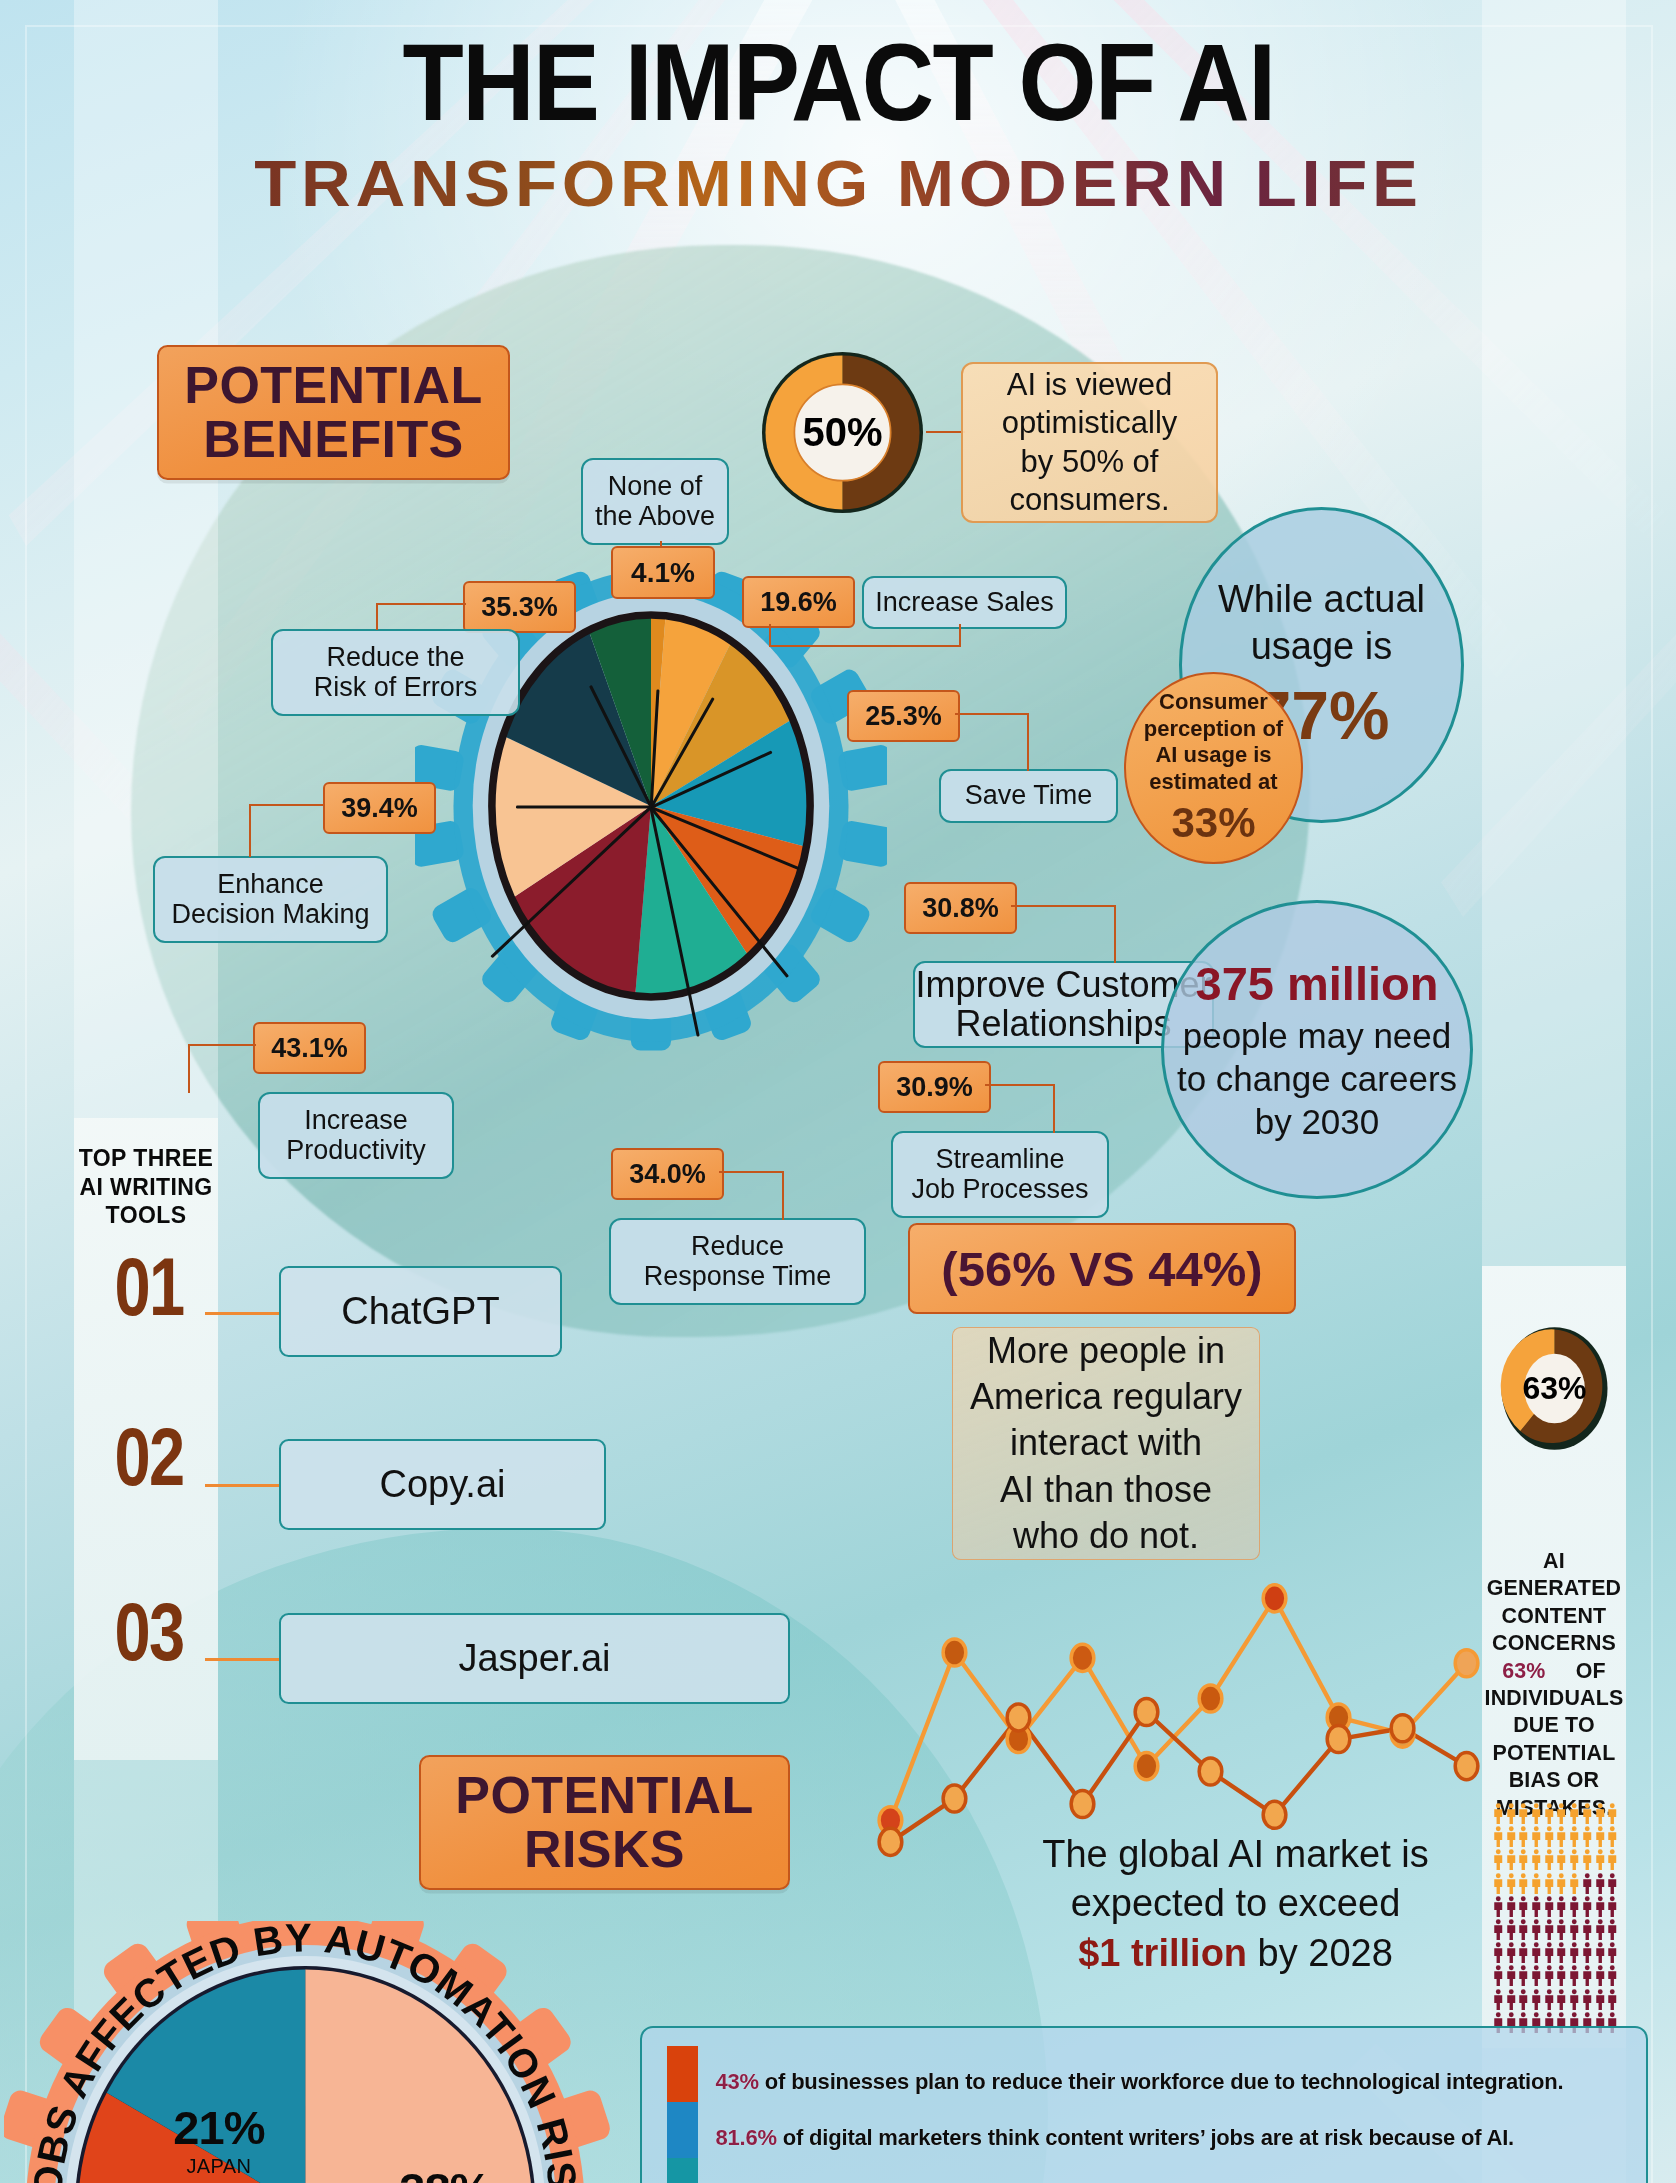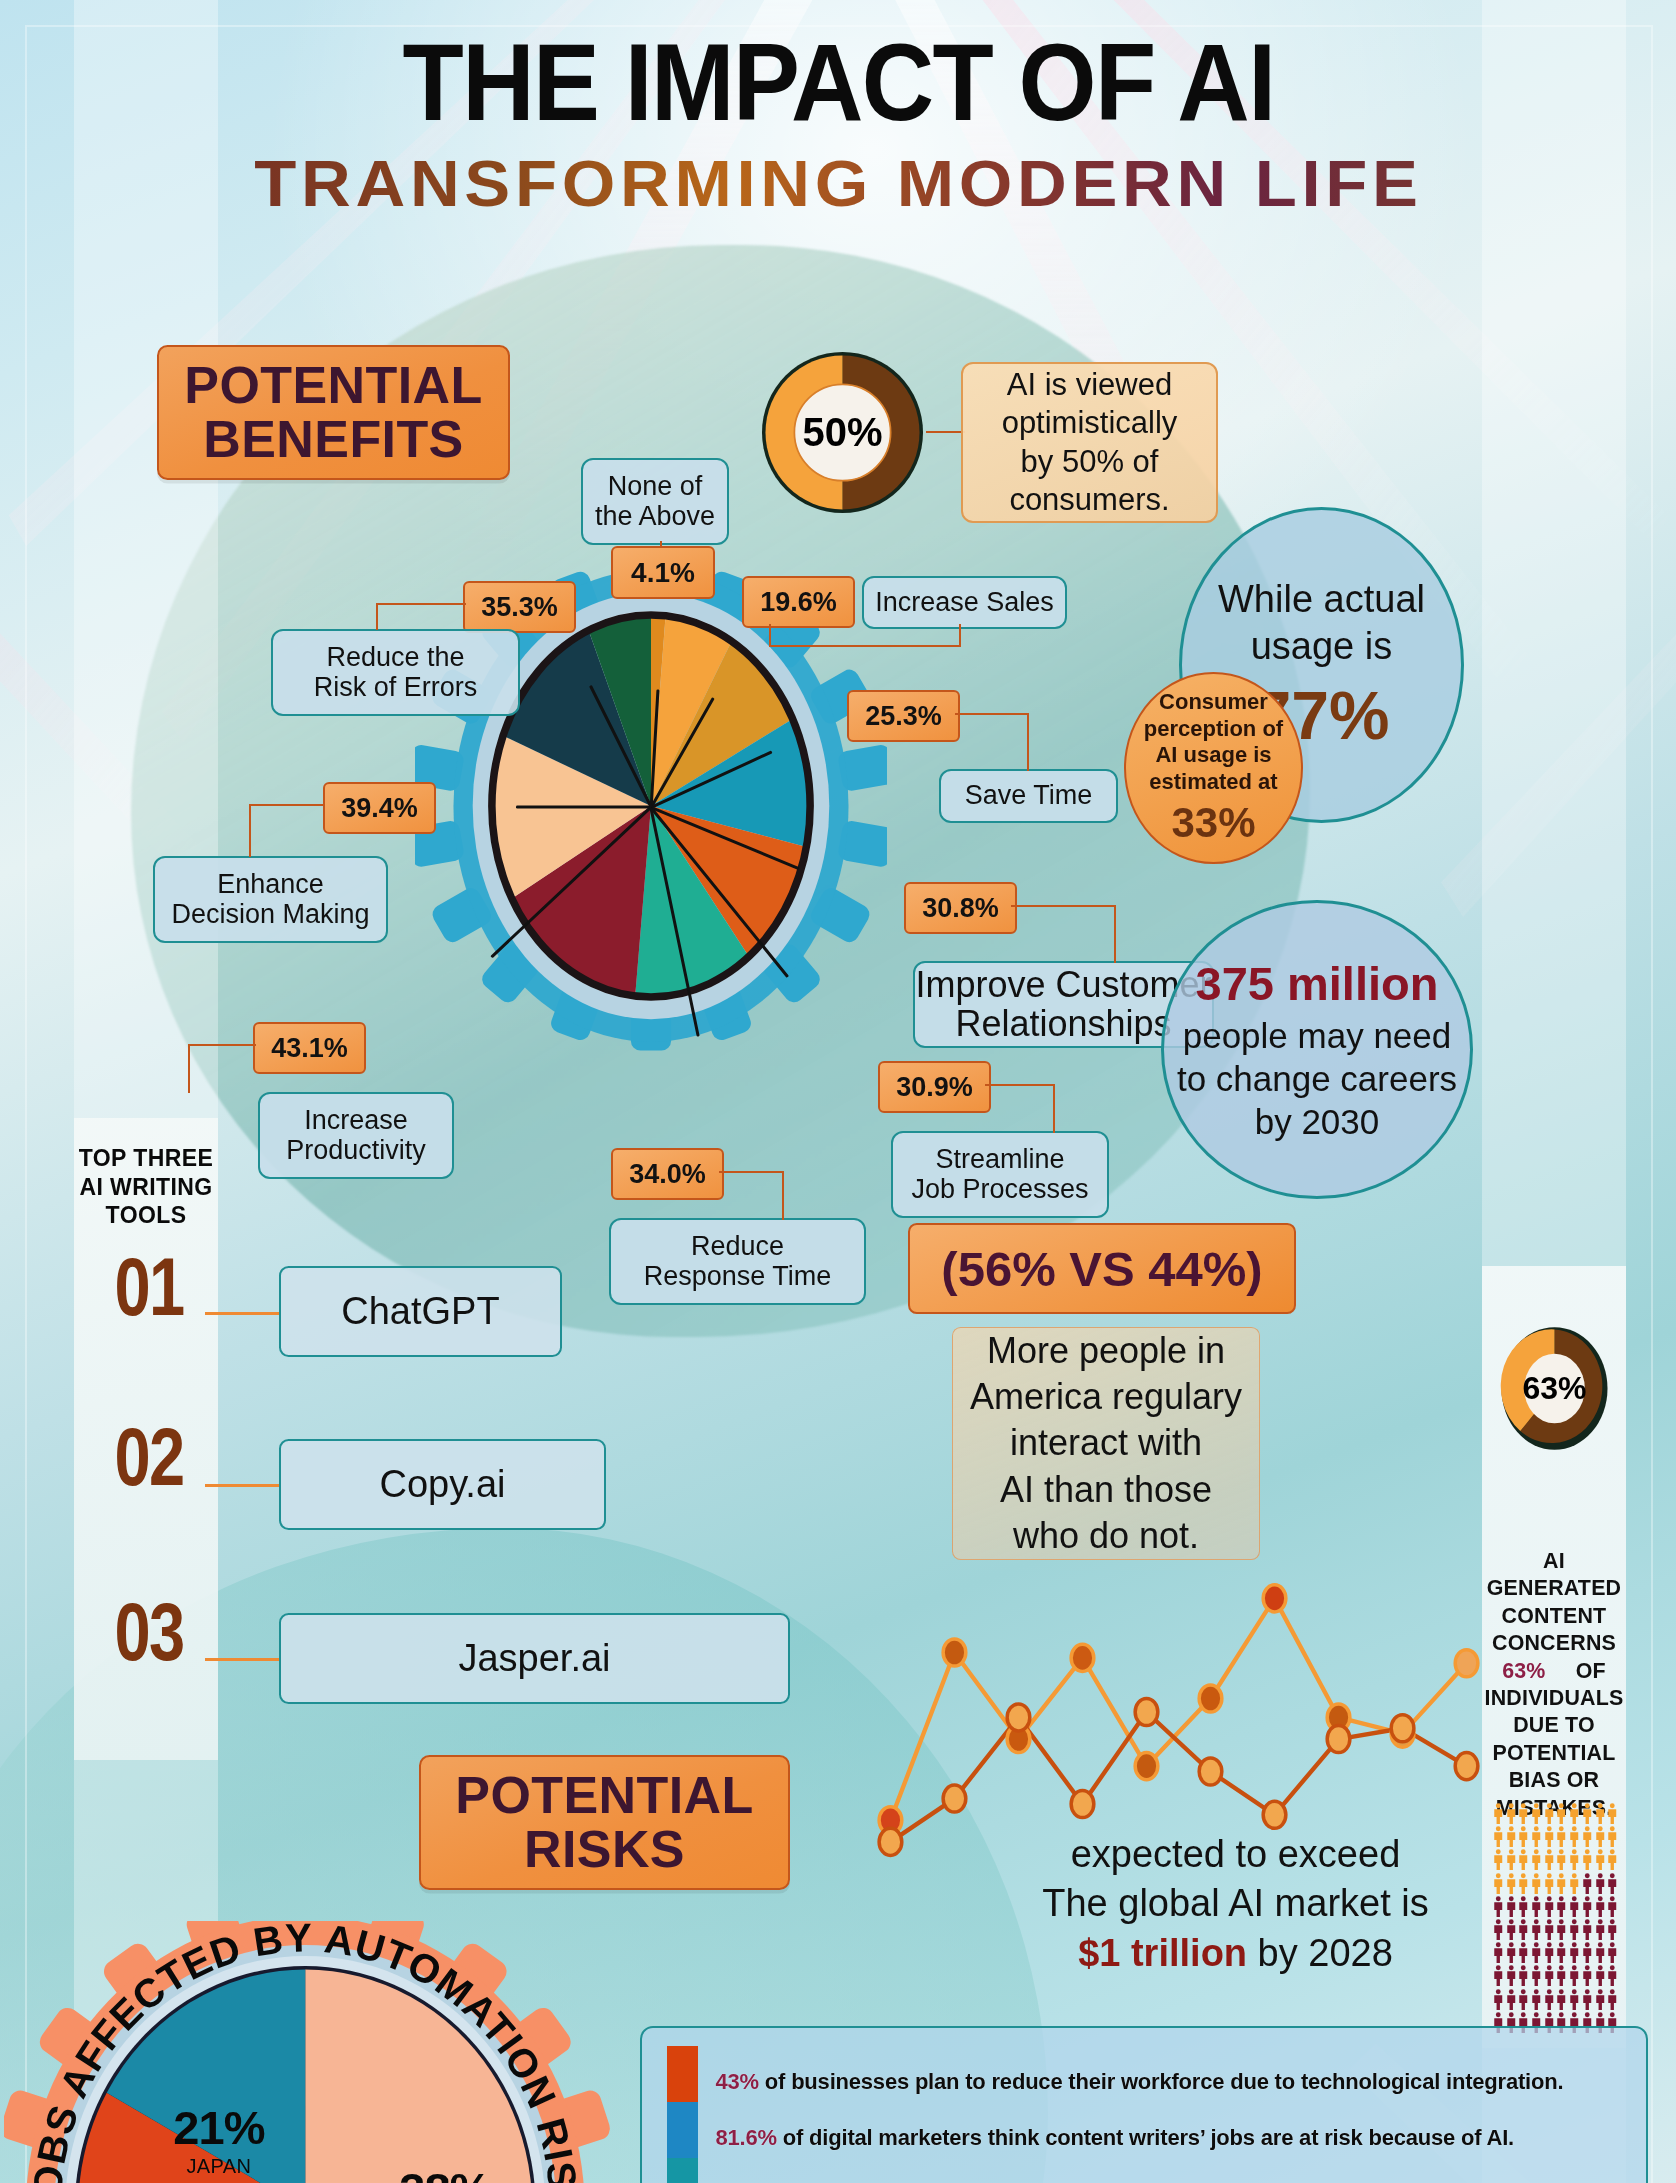--- a/index.html
+++ b/index.html
@@ -855,22 +855,22 @@
       <ellipse cx="480" cy="560.8" rx="26" ry="31" fill="#f2a74e" stroke="#c8500f" stroke-width="8"></ellipse>
       <ellipse cx="626.6666666666666" cy="350" rx="26" ry="31" fill="#f2a74e" stroke="#c8500f" stroke-width="8"></ellipse>
       <ellipse cx="773.3333333333334" cy="486.4" rx="26" ry="31" fill="#f2a74e" stroke="#c8500f" stroke-width="8"></ellipse>
       <ellipse cx="920" cy="585.6" rx="26" ry="31" fill="#f2a74e" stroke="#c8500f" stroke-width="8"></ellipse>
       <ellipse cx="1066.6666666666667" cy="412" rx="26" ry="31" fill="#f2a74e" stroke="#c8500f" stroke-width="8"></ellipse>
       <ellipse cx="1213.3333333333333" cy="387.2" rx="26" ry="31" fill="#f2a74e" stroke="#c8500f" stroke-width="8"></ellipse>
       <ellipse cx="1360" cy="474" rx="26" ry="31" fill="#f2a74e" stroke="#c8500f" stroke-width="8"></ellipse>
     </g>
 </svg>
 <div id="marketText">
+  <div>The global AI market is</div>
   <div>expected to exceed</div>
-  <div>The global AI market is</div>
   <div><span class="big">$1 trillion</span><span> by 2028</span></div>
 </div>
 
 <div id="legendPanel">
 
   <div id="legendRows">
       <div class="legRow" style="top: 18.3px;">
         <div class="legSwatch" style="background: rgb(217, 66, 12);"></div>
         <div class="legText"><b class="pctA">43%</b> of businesses plan to reduce their workforce due to technological integration.</div>
       </div>

